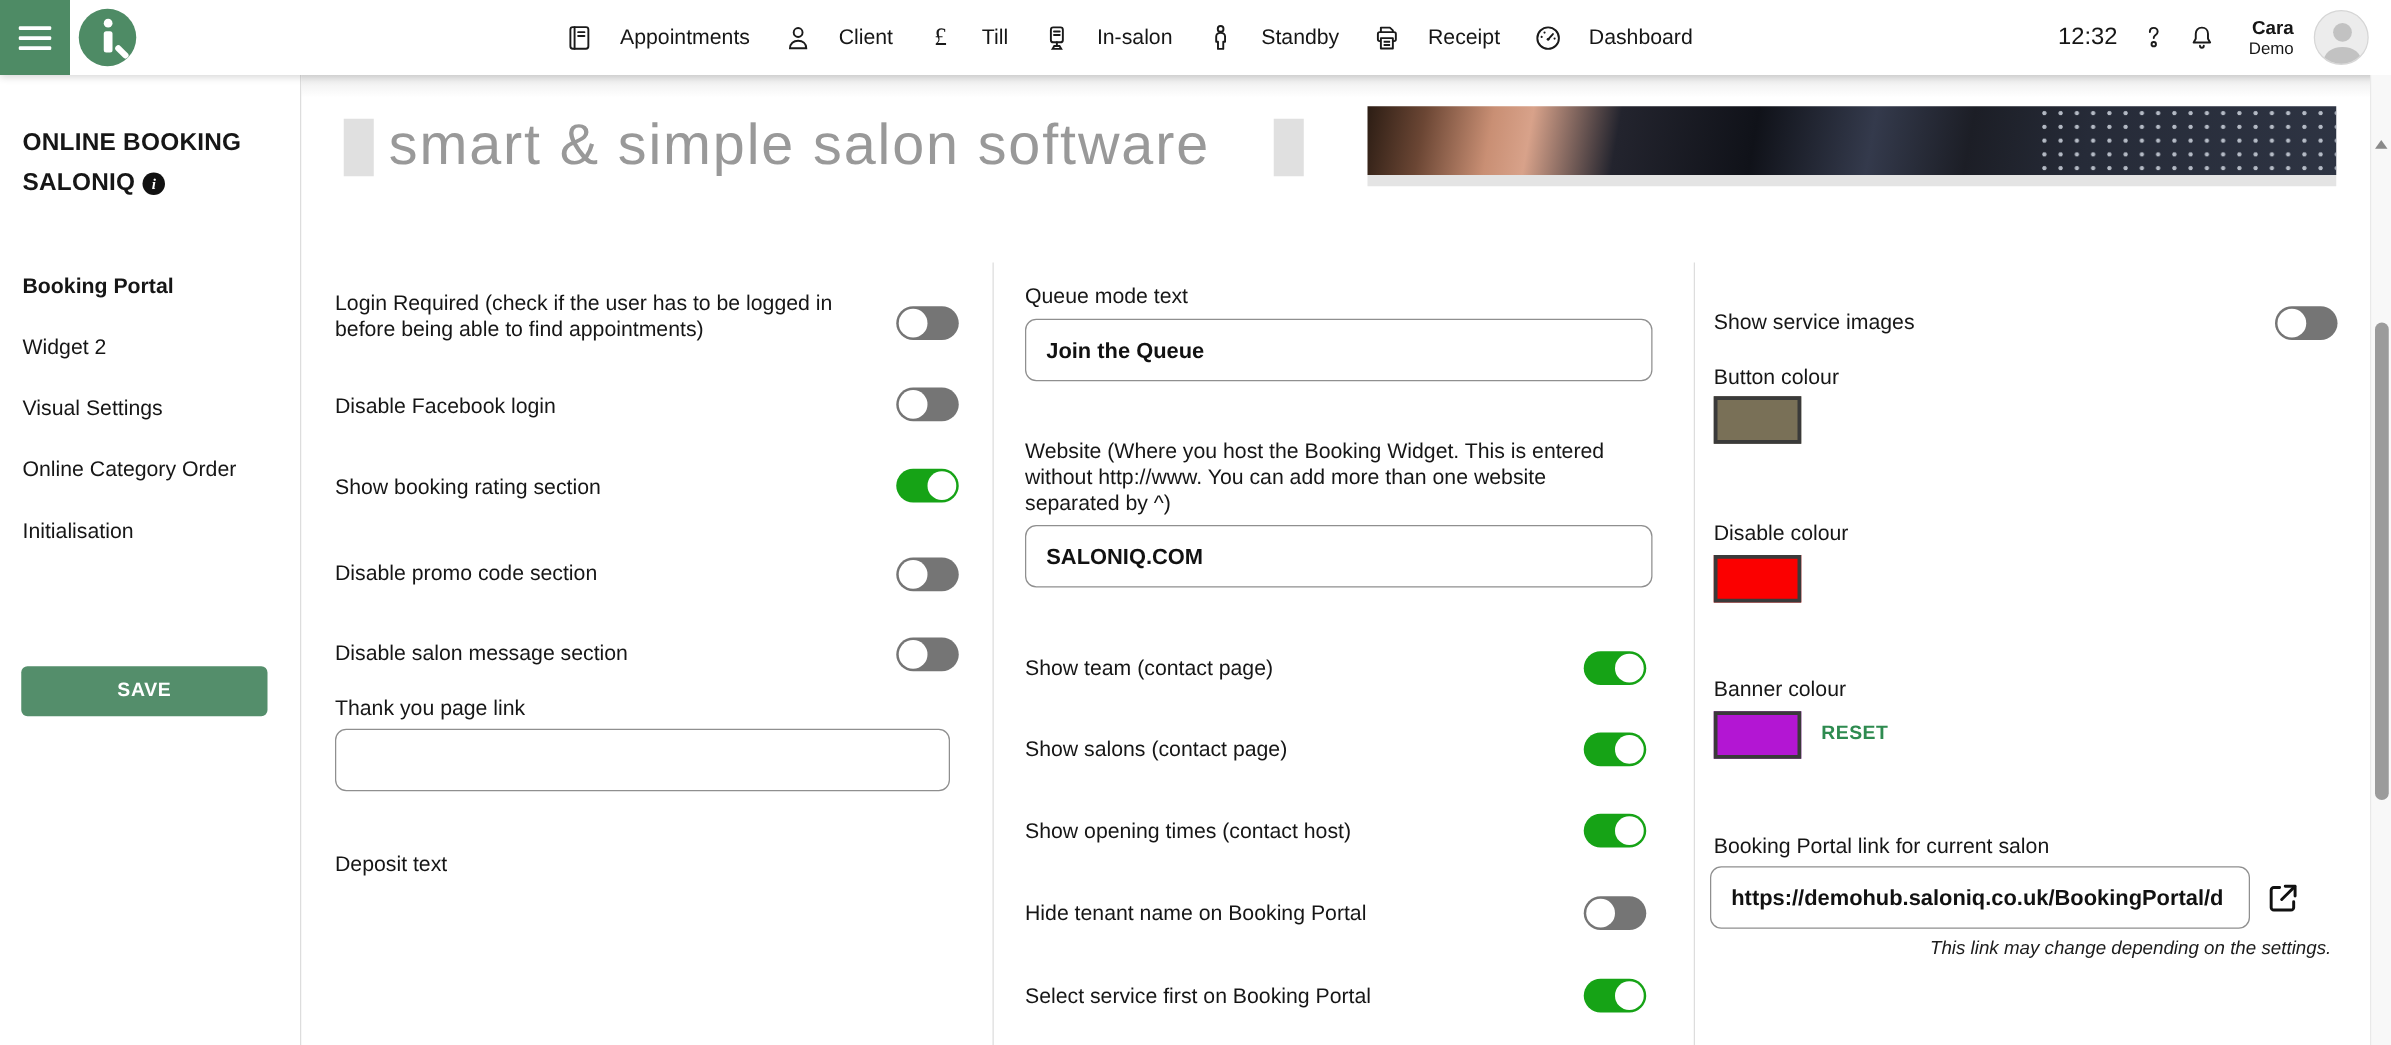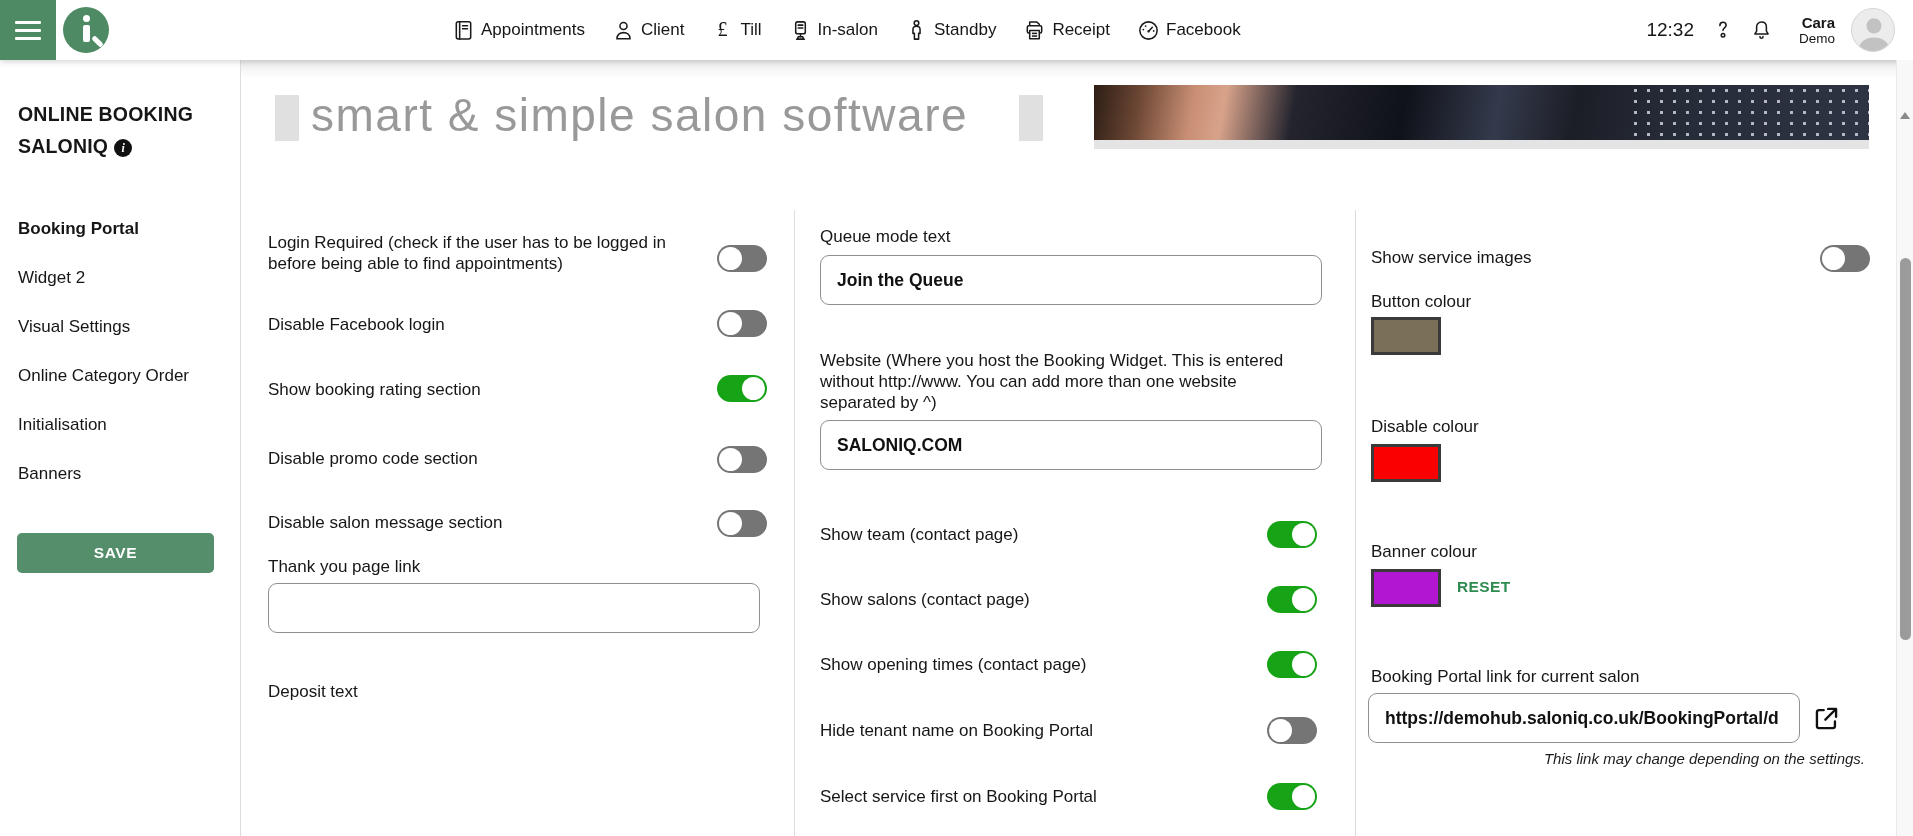--- a/index.html
+++ b/index.html
@@ -13,21 +13,21 @@
   #hamburger { position:absolute; left:0; top:0; width:56px; height:60px; background:#4e8b65;
                display:flex; flex-direction:column; justify-content:center; align-items:center; gap:5px; cursor:pointer; }
   #hamburger span { display:block; width:26px; height:3px; background:#fff; border-radius:1px; }
   #logo { position:absolute; left:63px; top:7px; width:46px; height:46px; border-radius:50%;
           background:#4e8b65; }
   #logo .dot { position:absolute; left:20px; top:8px; width:7px; height:7px; background:#fff; border-radius:50%; }
   #logo .stem { position:absolute; left:20px; top:18px; width:7px; height:17px; background:#fff; border-radius:2px; }
   #logo .tail { position:absolute; left:28px; top:32px; width:13px; height:5px; background:#fff;
                 border-radius:3px; transform:rotate(45deg); }
   #navitems { position:absolute; left:452px; top:0; height:60px; display:flex; align-items:center; gap:27px; }
-  .nav-item { display:flex; align-items:center; gap:6px; font-size:17px; cursor:pointer; white-space:nowrap; }
+  .nav-item { display:flex; align-items:center; gap:21px; font-size:17px; cursor:pointer; white-space:nowrap; }
   .nav-item svg { display:block; }
   #nav-right { position:absolute; right:18px; top:0; height:60px; display:flex; align-items:center; gap:16px; }
   #clock { font-size:19px; margin-right:2px; }
   .tool-icon { cursor:pointer; display:flex; align-items:center; }
   #user-block { text-align:right; line-height:1.15; margin-left:10px; }
   #user-block .uname { font-size:15px; font-weight:bold; }
   #user-block .urole { font-size:13.5px; }
   #avatar { width:44px; height:44px; border-radius:50%; background:#ececec; border:1px solid #d6d6d6;
             overflow:hidden; cursor:pointer; }
 
@@ -160,21 +160,21 @@
       </div>
       <div class="nav-item">
         <svg width="23" height="23" viewBox="0 0 24 24" fill="none" stroke="#1a1a1a" stroke-width="1.6" stroke-linecap="round">
           <circle cx="12" cy="12" r="9"></circle>
           <line x1="12" y1="13" x2="16" y2="8.6"></line>
             <circle cx="12" cy="13" r="1.2" fill="#1a1a1a" stroke="none"></circle>
           <circle cx="6.6" cy="11" r=".9" fill="#1a1a1a" stroke="none"></circle>
             <circle cx="9" cy="7.4" r=".9" fill="#1a1a1a" stroke="none"></circle>
           <circle cx="17.4" cy="12.4" r=".9" fill="#1a1a1a" stroke="none"></circle>
         </svg>
-        <span>Facebook</span>
+        <span>Dashboard</span>
       </div>
     </nav>
 
     <div id="nav-right">
       <span id="clock">12:32</span>
       <span class="tool-icon">
         <svg width="22" height="22" viewBox="0 0 24 24" fill="none" stroke="#1a1a1a" stroke-width="1.7" stroke-linecap="round">
           <path d="M8.6 7.2 c0-2.2 1.5-3.6 3.4-3.6 s3.4 1.4 3.4 3.3 c0 1.8-1.2 2.5-2.3 3.3 -.8.6-1.1 1.2-1.1 2.2"></path>
           <circle cx="12" cy="17.8" r="1.9"></circle>
         </svg>
@@ -201,21 +201,20 @@
   <aside id="sidebar">
     <div id="side-title">
       <span>ONLINE BOOKING SALONIQ</span><span class="info-badge">i</span>
     </div>
     <ul id="side-menu">
       <li class="active">Booking Portal</li>
       <li>Widget 2</li>
       <li>Visual Settings</li>
       <li>Online Category Order</li>
       <li>Initialisation</li>
-      <li>Banners</li>
     </ul>
     <button id="save-btn">SAVE</button>
   </aside>
 
   <main id="main">
     <div id="top-fade"></div>
 
     <div class="banner-block" style="left:34px"></div>
     <h1 id="tagline">smart &amp; simple salon software</h1>
     <div class="banner-block" style="left:778px"></div>
@@ -266,21 +265,21 @@
     <div class="lbl" style="left:579px; top:464px; width:430px">Show team (contact page)</div>
     <div class="toggle on" style="left:1026px; top:461px">
         <div class="knob"></div>
       </div>
 
     <div class="lbl" style="left:579px; top:529px; width:430px">Show salons (contact page)</div>
     <div class="toggle on" style="left:1026px; top:526px">
         <div class="knob"></div>
       </div>
 
-    <div class="lbl" style="left:579px; top:594px; width:430px">Show opening times (contact page)</div>
+    <div class="lbl" style="left:579px; top:594px; width:430px">Show opening times (contact host)</div>
     <div class="toggle on" style="left:1026px; top:591px">
         <div class="knob"></div>
       </div>
 
     <div class="lbl" style="left:579px; top:660px; width:430px">Hide tenant name on Booking Portal</div>
     <div class="toggle off" style="left:1026px; top:657px">
         <div class="knob"></div>
       </div>
 
     <div class="lbl" style="left:579px; top:726px; width:430px">Select service first on Booking Portal</div>

